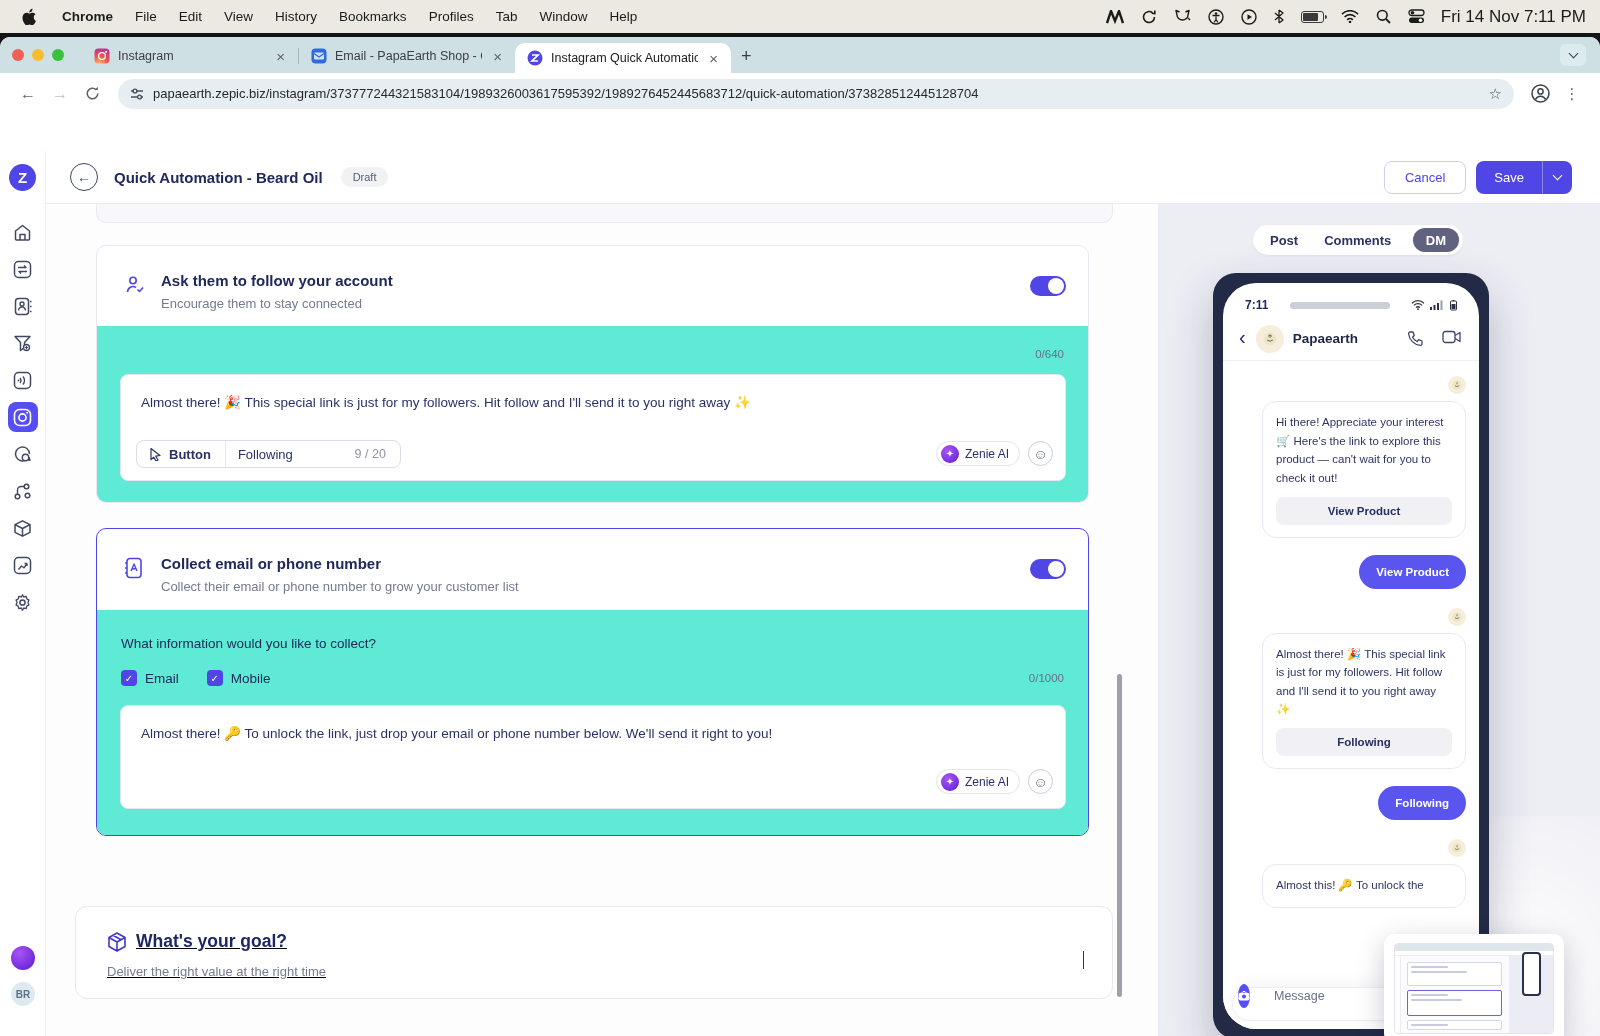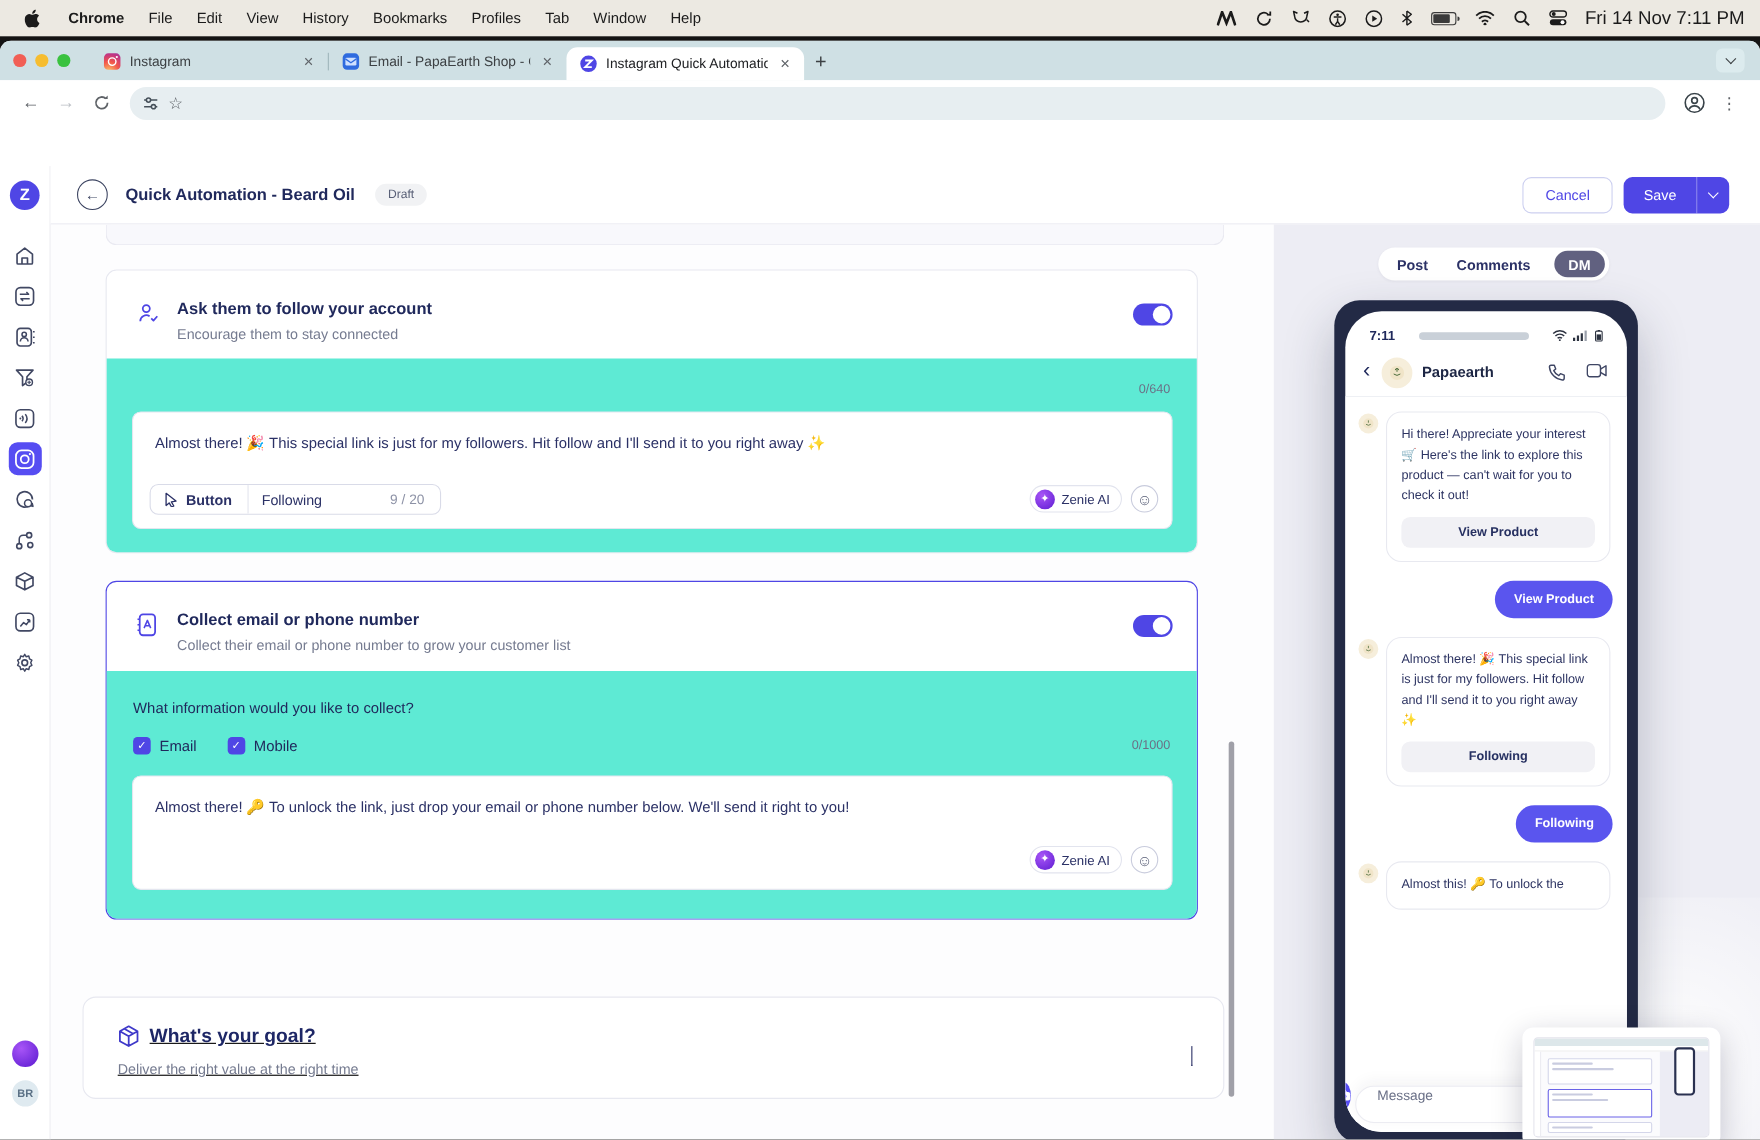--- a/index.html
+++ b/index.html
@@ -122,28 +122,28 @@
   .p-time { font-size:12px; font-weight:bold; color:#20295c; }
   .p-notch { flex:1; display:flex; justify-content:center; }
   .p-notch i { width:100px; height:7px; background:#c9d0d8; border-radius:4px; }
   .p-sticons { display:flex; gap:5px; align-items:center; color:#2c3240; }
   .p-chathead { height:44px; display:flex; align-items:center; padding:0 18px 0 16px; border-bottom:1px solid #eef0f4; }
   .p-back { font-size:20px; color:#20295c; margin-right:10px; margin-top:-3px; }
   .p-avatar { width:28px; height:28px; border-radius:50%; background:#f6eedb; display:flex; align-items:center; justify-content:center; margin-right:9px; }
   .p-name { font-size:13.5px; font-weight:bold; color:#1d2644; }
   .p-headicons { margin-left:auto; display:flex; gap:18px; color:#3f4664; }
   .p-body { flex:1; position:relative; padding:13px 13px 0 12px; overflow:hidden; background:#fff; }
-  .msg-row { display:flex; gap:7px; margin-bottom:17px; align-items:flex-start; }
+  .msg-row { display:flex; gap:7px; margin-bottom:17px; align-items:flex-end;flex-direction:column; }
   .msg-avatar { width:18px; height:18px; border-radius:50%; background:#f6eedb; flex:0 0 18px; margin-top:2px; display:flex; align-items:center; justify-content:center; }
   .bubble-bot { background:#fff; border:1px solid #e8e9f0; border-radius:14px; padding:11px 13px 12px; width:204px; }
   .bubble-bot .bt { font-size:11.5px; line-height:1.62; color:#2e3563; }
   .bubble-btn { margin-top:9px; background:#f1f1f5; border-radius:8px; height:28px; display:flex; align-items:center; justify-content:center; font-size:11.5px; color:#263061; font-weight:bold; }
   .msg-row.user { justify-content:flex-end; }
   .bubble-user { background:#5a55ee; color:#fff; font-size:11.5px; font-weight:bold; border-radius:18px; padding:11px 17px; }
-  .p-inputbar { position:absolute; left:9px; right:9px; bottom:8px; height:34px; background:#fff; border:1px solid #ececf2; border-radius:17px; box-shadow:0 -4px 14px rgba(30,30,60,.05); display:flex; align-items:center; padding:0 12px 16px 5px; gap:24px;justify-content:center; }
+  .p-inputbar { position:absolute; left:9px; right:9px; bottom:8px; height:34px; background:#fff; border:1px solid #ececf2; border-radius:17px; box-shadow:0 -4px 14px rgba(30,30,60,.05); display:flex; align-items:center; padding:0 12px 16px 5px; gap:24px; }
   .cam-circle { width:24px; height:24px; border-radius:50%; background:#564df2; color:#fff; display:flex; align-items:center; justify-content:center; }
   .p-msg-input { border:none; outline:none; flex:1; font-size:12.5px; color:#20295c; font-family:inherit; background:transparent; }
   .p-msg-input::placeholder { color:#6a7087; }
   .bar-icons { display:flex; gap:12px; color:#3f4664; align-items:center; }
 
   
   .thumb { position:absolute; left:226px; top:730px; width:180px; height:109px; background:#fff; border-radius:10px; box-shadow:0 8px 28px rgba(20,20,50,.22); display:flex; align-items:center; justify-content:center; }
   .mini { width:160px; height:91px; border-radius:4px; background:#fbfbfd; overflow:hidden; position:relative; border:1px solid #e3e3ec; }
   .mini-top { height:7px; background:#dde7ea; }
   .mini-url { height:5px; background:#fff; border-bottom:1px solid #eee; }
@@ -273,20 +273,21 @@
           <path d="M12.8 7.5 a5.3 5.3 0 1 1-1.6-3.8" stroke="#5f6368" stroke-width="1.6" fill="none"></path>
           <path d="M12.9 0.8 L12.9 4.1 L9.6 4.1" fill="#5f6368"></path>
         </svg>
     </span>
     <div class="url-pill">
       <svg width="14" height="14" viewBox="0 0 14 14">
           <path d="M1 4 h12 M1 10 h12" stroke="#46505a" stroke-width="1.4"></path>
           <circle cx="5" cy="4" r="1.9" fill="#e7eef1" stroke="#46505a" stroke-width="1.4"></circle>
           <circle cx="9.5" cy="10" r="1.9" fill="#e7eef1" stroke="#46505a" stroke-width="1.4"></circle>
         </svg>
+      <span class="url-text">papaearth.zepic.biz/instagram/373777244321583104/1989326003617595392/1989276452445683712/quick-automation/373828512445128704</span>
       <span class="url-star">☆</span>
     </div>
     <span class="toolbar-ic">
       <svg width="19" height="19" viewBox="0 0 19 19">
           <circle cx="9.5" cy="9.5" r="8.5" stroke="#394349" stroke-width="1.5" fill="none"></circle>
           <circle cx="9.5" cy="7.4" r="2.6" stroke="#394349" stroke-width="1.5" fill="none"></circle>
           <path d="M4.5 15.5 a5.5 5.5 0 0 1 10 0" stroke="#394349" stroke-width="1.5" fill="none"></path>
         </svg>
     </span>
     <span class="nav-btn dots">⋮</span>

